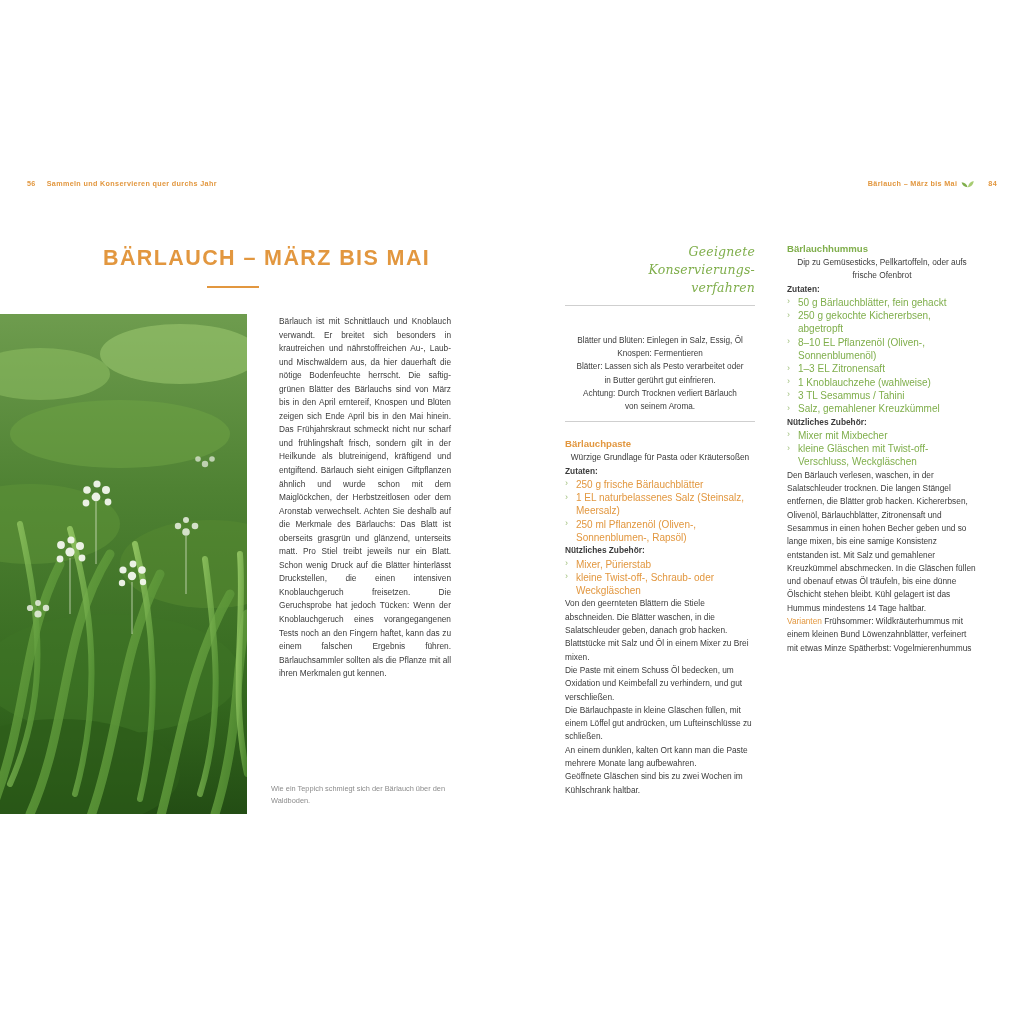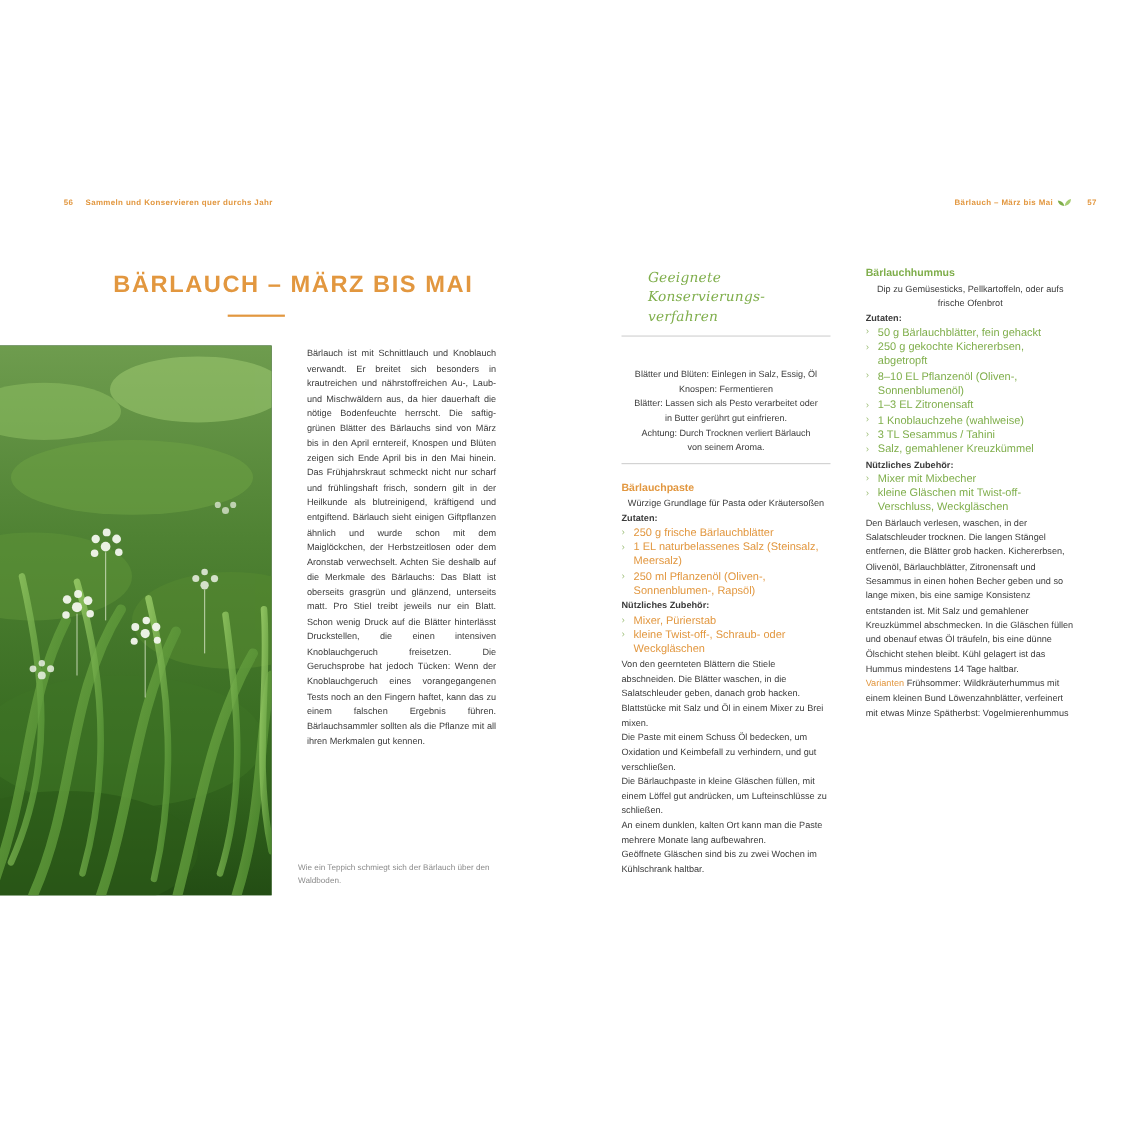--- a/index.html
+++ b/index.html
@@ -23,21 +23,20 @@
   }
 
   
   .runhead {
     position: absolute;
     font-size: 7.2px;
     letter-spacing: 0.35px;
     color: #e2973f;
     font-weight: bold;
     white-space: nowrap;
-    margin-left: 31px;
   }
   .runhead-left {
     left: 27px;
     top: 179px;
   }
   .runhead-left .folio {
     margin-right: 11px;
   }
   .runhead-right {
     right: 27px;
@@ -119,21 +118,21 @@
     top: 243px;
     width: 190px;
   }
 
   .hand-heading {
     font-family: "DejaVu Serif", serif;
     font-style: italic;
     font-size: 12.5px;
     line-height: 18px;
     color: #7fae4b;
-    text-align: left;
+    text-align: right;
     letter-spacing: 0.2px;
     margin-left: 24px;
   }
 
   .rule-thin {
     height: 1px;
     background: #cfcfcf;
     margin: 8px 0 8px 0;
   }
 
@@ -208,21 +207,21 @@
 <div class="page">
 
   <div class="runhead runhead-left">
     <span class="folio">56</span><span>Sammeln und Konservieren quer durchs Jahr</span>
   </div>
 
   <div class="runhead runhead-right">
     <span>Bärlauch – März bis Mai</span><span class="leaf-icon"><svg width="13" height="9" viewBox="0 0 13 9">
           <path d="M6.6 8.2C6.0 5.0 3.6 3.4 0.6 3.2c0.5 3.0 2.8 4.8 6.0 5.0z" fill="#7fae4b"></path>
           <path d="M6.9 8.2C7.4 4.7 9.6 2.6 12.6 1.9c0.0 3.4-2.3 5.7-5.7 6.3z" fill="#a7cc72"></path>
-        </svg></span><span class="folio">57</span>
+        </svg></span><span class="folio">84</span>
   </div>
 
   <div class="title">BÄRLAUCH – MÄRZ BIS MAI</div>
   <div class="title-rule"></div>
 
   <div class="photo">
     <svg width="247" height="500" viewBox="0 0 247 500" preserveAspectRatio="none">
       <defs>
         <linearGradient id="bg" x1="0" y1="0" x2="0" y2="1">
           <stop offset="0" stop-color="#6e9c4e"></stop>

